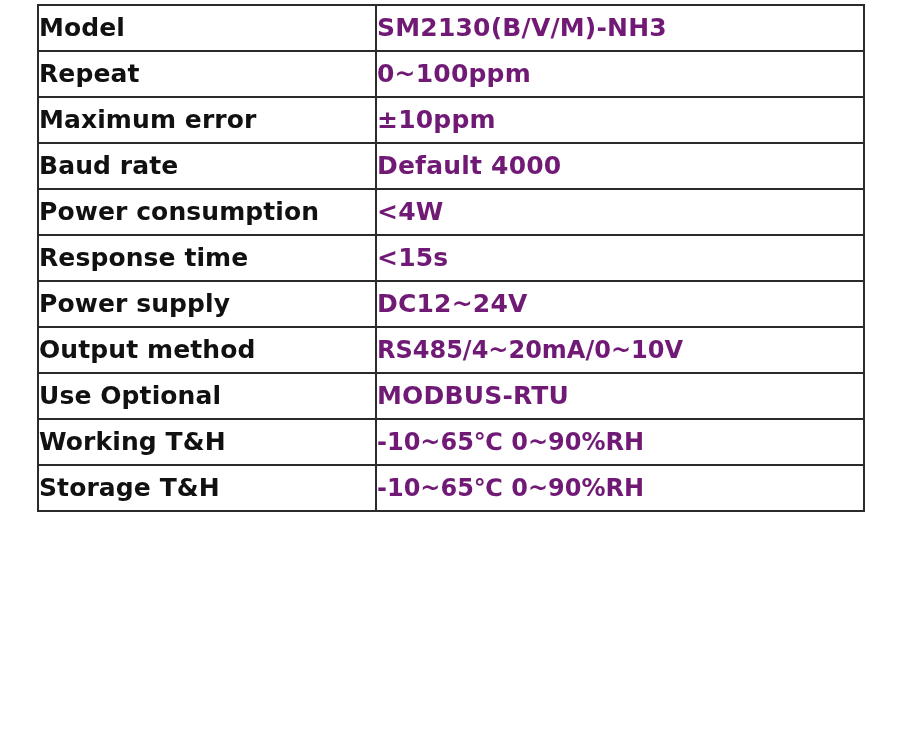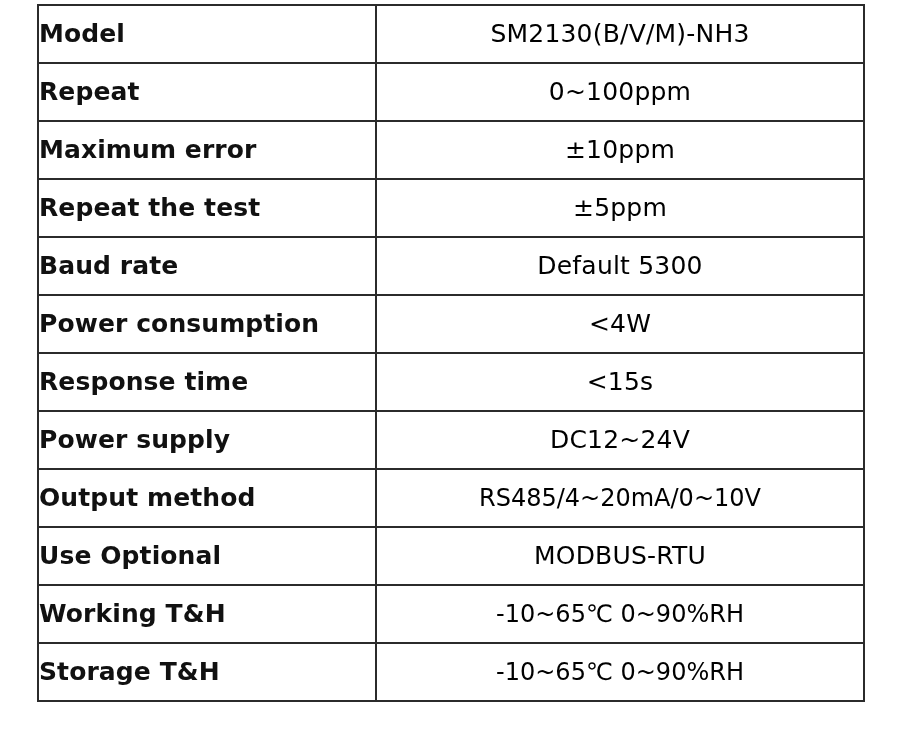--- a/index.html
+++ b/index.html
@@ -23,40 +23,40 @@
     position: absolute;
     left: 37px;
     top: 4px;
     width: 826px;
     border-collapse: collapse;
     table-layout: fixed;
   }
   table.spec col.c1 { width: 338px; }
   table.spec col.c2 { width: 488px; }
   table.spec tr {
-    height: 58px;
+    height: 46px;
   }
   table.spec td {
     border: 2px solid #2b2b2b;
     padding: 0 0 0 0;
     vertical-align: middle;
     line-height: 1.1;
   }
   td.label {
     font-weight: bold;
     font-size: 25px;
     color: #111111;
     padding-left: 28px;
     letter-spacing: 0.1px;
   }
   td.value {
-    font-weight: normal;
+    font-weight: bold;
     font-size: 25px;
-    color: #000000;
-    text-align: center;
+    color: #701a75;
+    text-align: left;
     letter-spacing: 0.2px;
   }
   
   td.value.tight {
     font-size: 24px;
     letter-spacing: 0px;
     margin-top: 46px;
   }
 </style>
 </head>
@@ -75,26 +75,22 @@
       </tr>
       <tr>
         <td class="label">Repeat</td>
         <td class="value">0~100ppm</td>
       </tr>
       <tr>
         <td class="label">Maximum error</td>
         <td class="value">±10ppm</td>
       </tr>
       <tr>
-        <td class="label">Repeat the test</td>
-        <td class="value">±5ppm</td>
-      </tr>
-      <tr>
         <td class="label">Baud rate</td>
-        <td class="value">Default 5300</td>
+        <td class="value">Default 4000</td>
       </tr>
       <tr>
         <td class="label">Power consumption</td>
         <td class="value">&lt;4W</td>
       </tr>
       <tr>
         <td class="label">Response time</td>
         <td class="value">&lt;15s</td>
       </tr>
       <tr>

